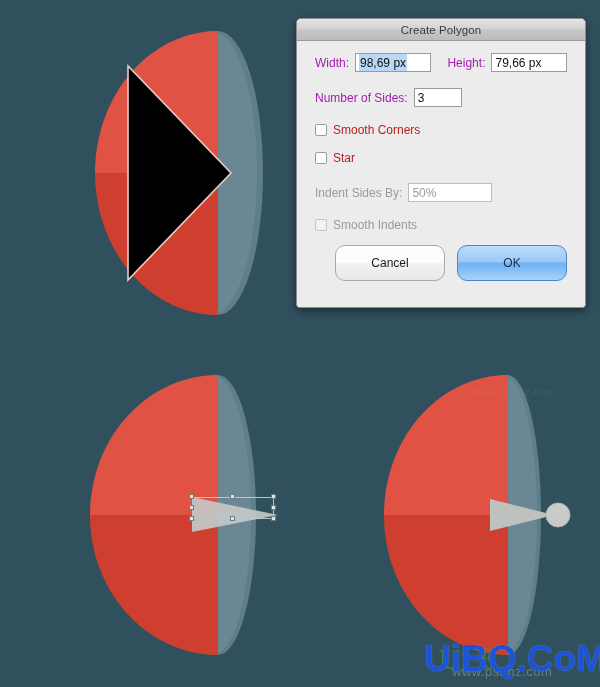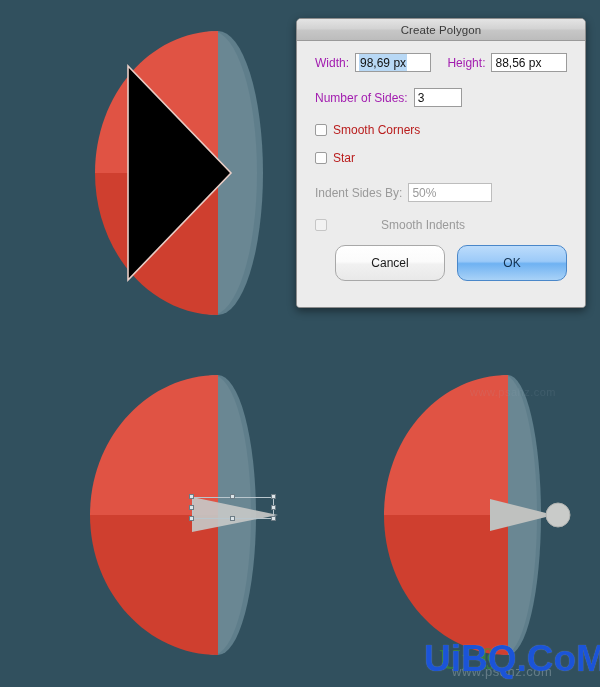--- a/index.html
+++ b/index.html
@@ -282,21 +282,21 @@
       <span class="dialog-title">Create Polygon</span>
     </div>
 
     <div class="dialog-body">
 
       <div class="row">
         <span class="row-label">Width:</span>
         <span class="txtfield w-field selected"><span class="sel">98,69 px</span></span>
         <span class="spacer-h"></span>
         <span class="row-label">Height:</span>
-        <span class="txtfield h-field">88,56 px</span>
+        <span class="txtfield h-field">79,66 px</span>
       </div>
 
       <div class="row" style="margin-top:16px; margin-bottom:16px;">
         <span class="row-label">Number of Sides:</span>
         <span class="txtfield sides-field">3</span>
       </div>
 
       <div class="checkrow" style="margin-bottom:14px;">
         <span class="checkbox"></span>
         <span class="check-label">Smooth Corners</span>
@@ -305,21 +305,21 @@
       <div class="checkrow" style="margin-bottom:18px;">
         <span class="checkbox"></span>
         <span class="check-label">Star</span>
       </div>
 
       <div class="row" style="margin-bottom:16px;">
         <span class="row-label disabled">Indent Sides By:</span>
         <span class="txtfield indent-field disabled">50%</span>
       </div>
 
-      <div class="checkrow" style="margin-bottom:0;gap:48px;">
+      <div class="checkrow" style="margin-bottom:0;">
         <span class="checkbox disabled"></span>
         <span class="check-label disabled">Smooth Indents</span>
       </div>
 
       <div class="buttons">
         <div class="btn btn-cancel">Cancel</div>
         <div class="btn btn-ok">OK</div>
       </div>
 
     </div>

